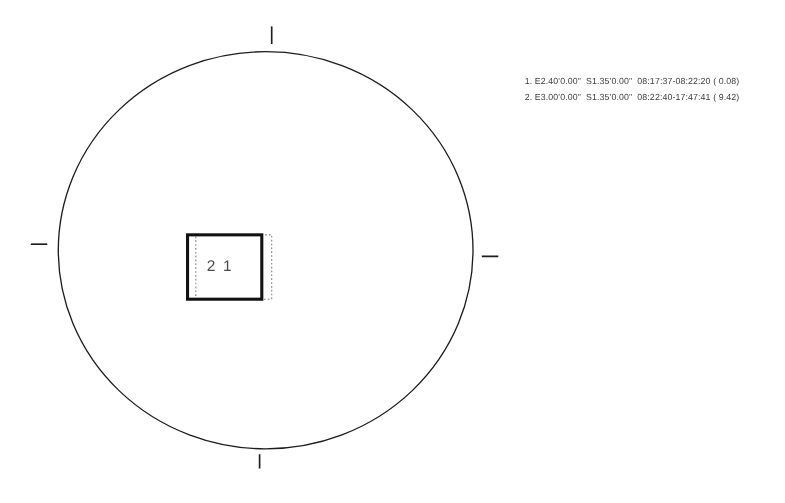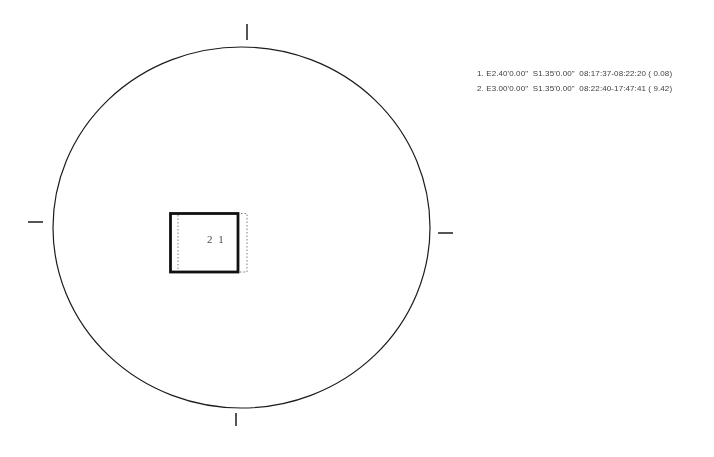--- a/index.html
+++ b/index.html
@@ -27,29 +27,28 @@
   }
   .legend-line {
     font-size: 8px;
     line-height: 15px;
     color: #3d3d3d;
     white-space: pre;
     letter-spacing: 0.1px;
   }
   .center-label {
     position: absolute;
-    left: 196px;
+    left: 180px;
     top: 233px;
     width: 40px;
     text-align: center;
-    font-size: 11px;
+    font-size: 14px;
     color: #4a4a4a;
     letter-spacing: 1.5px;
     white-space: pre;
-    font-family: Liberation Serif, serif;
   }
 </style>
 </head>
 <body>
 
 <div id="canvas">
 
   <svg id="diagram-svg" width="714" height="457" viewBox="0 0 714 457">
 
     <ellipse cx="241.5" cy="227.5" rx="188.5" ry="180.5" fill="none" stroke="#1c1c1c" stroke-width="1.2"></ellipse>

